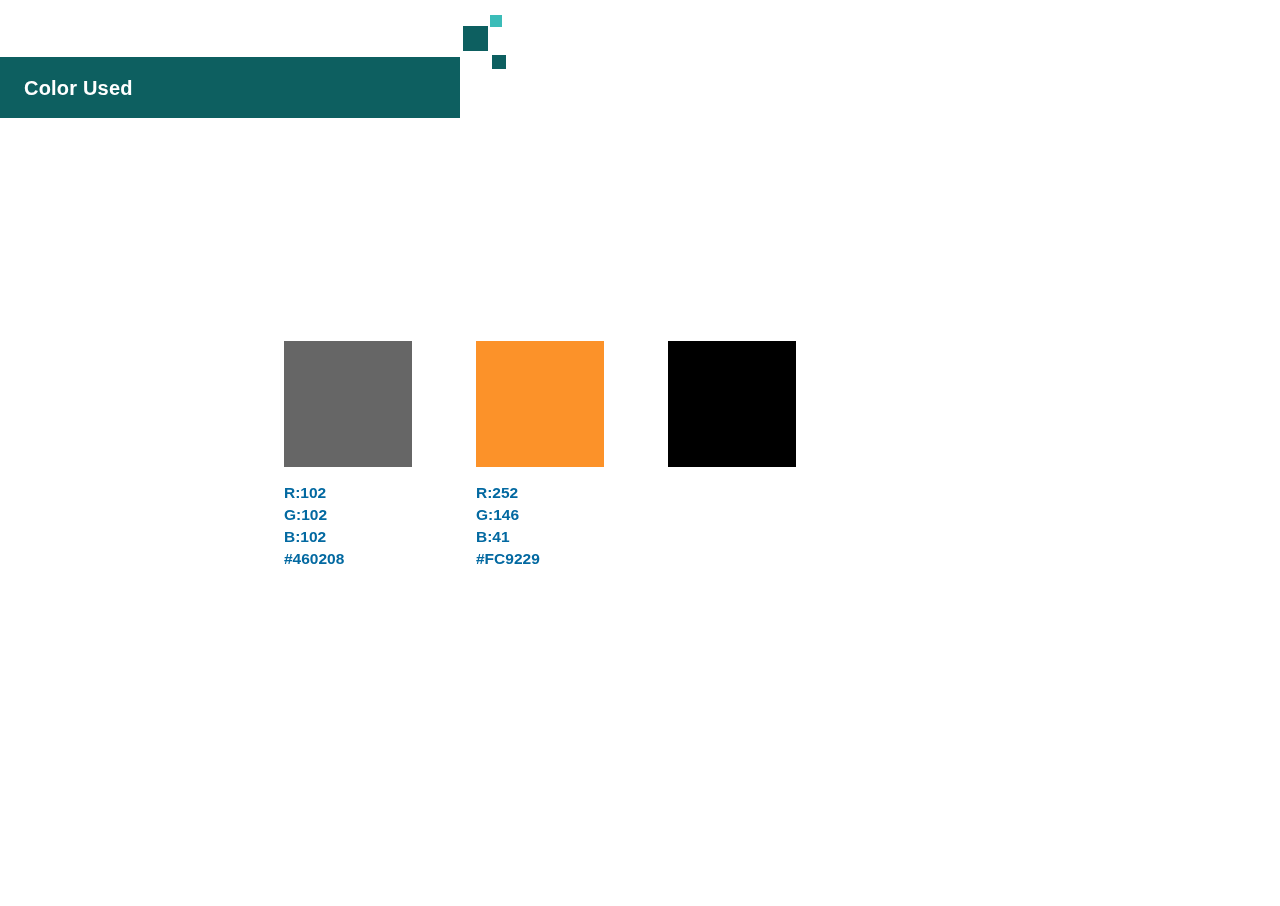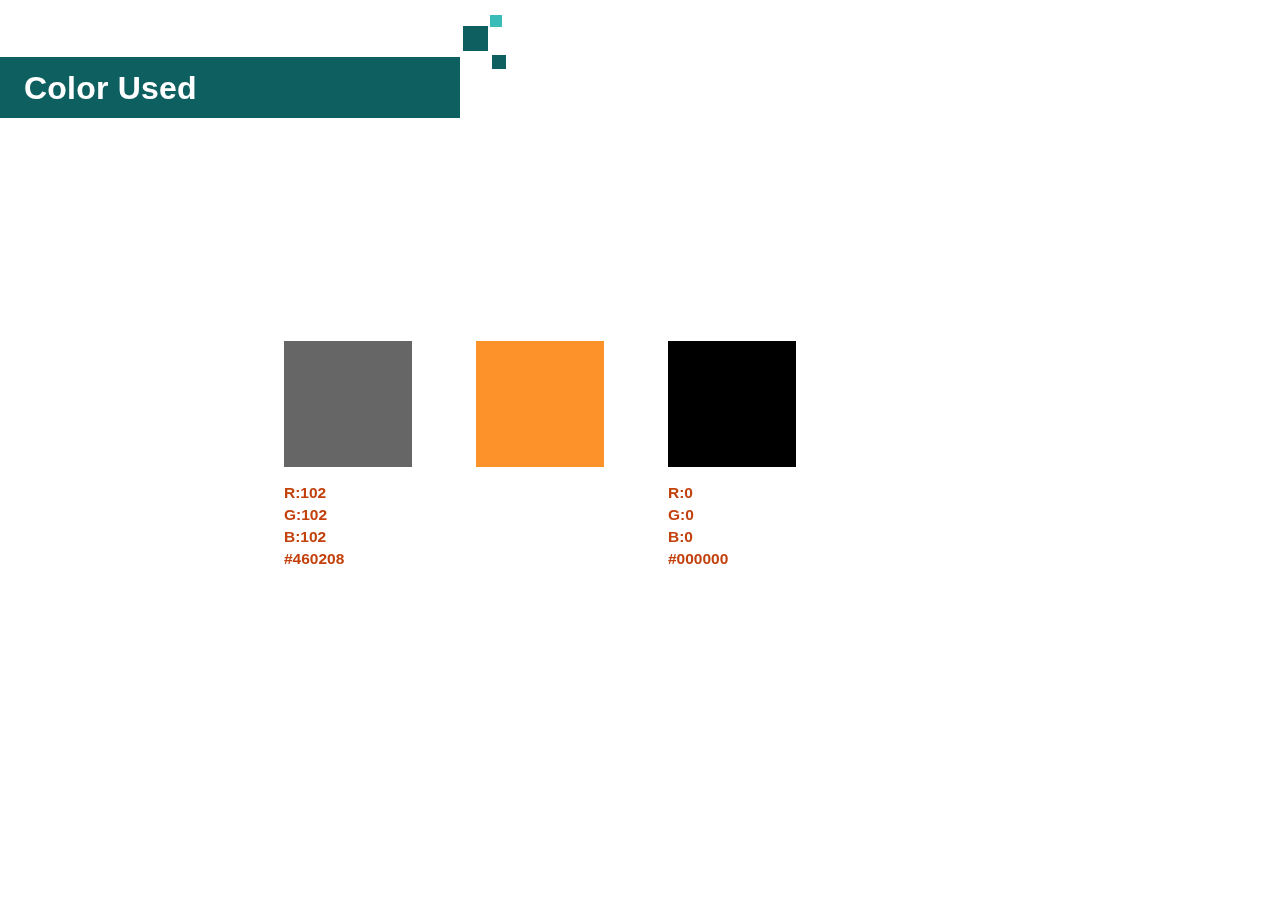--- a/index.html
+++ b/index.html
@@ -44,21 +44,21 @@
     position: absolute;
     left: 0;
     top: 57px;
     width: 460px;
     height: 61px;
     display: flex;
     align-items: center;
   }
   .header-title {
     color: #ffffff;
-    font-size: 32px;
+    font-size: 20px;
     font-weight: bold;
     letter-spacing: 0.2px;
     padding-left: 24px;
     line-height: 1;
     white-space: nowrap;
   }
 
   
   .swatch-grid {
     position: absolute;
@@ -74,21 +74,21 @@
   .swatch-cell:last-child {
     margin-right: 0;
   }
   .swatch-chip {
     width: 128px;
     height: 126px;
     box-sizing: border-box;
   }
   .swatch-info {
     margin-top: 15px;
-    color: #c2410c;
+    color: #0369a1;
     font-size: 15.5px;
     font-weight: bold;
     line-height: 22px;
     white-space: nowrap;
   }
   .swatch-info div {
     white-space: nowrap;
   }
 </style>
 </head>
@@ -110,25 +110,25 @@
       <div>R:102</div>
       <div>G:102</div>
       <div>B:102</div>
       <div>#460208</div>
     </div>
   </div>
 
 
   <div class="swatch-cell">
     <div class="swatch-chip" style="background-color: rgb(252, 146, 41);"></div>
+    <div class="swatch-info">
+      <div>R:252</div>
+      <div>G:146</div>
+      <div>B:41</div>
+      <div>#FC9229</div>
+    </div>
   </div>
 
   <div class="swatch-cell">
     <div class="swatch-chip" style="background-color: rgb(0, 0, 0);"></div>
-    <div class="swatch-info">
-      <div>R:0</div>
-      <div>G:0</div>
-      <div>B:0</div>
-      <div>#000000</div>
-    </div>
   </div>
 
 </div>
 
 </body></html>

